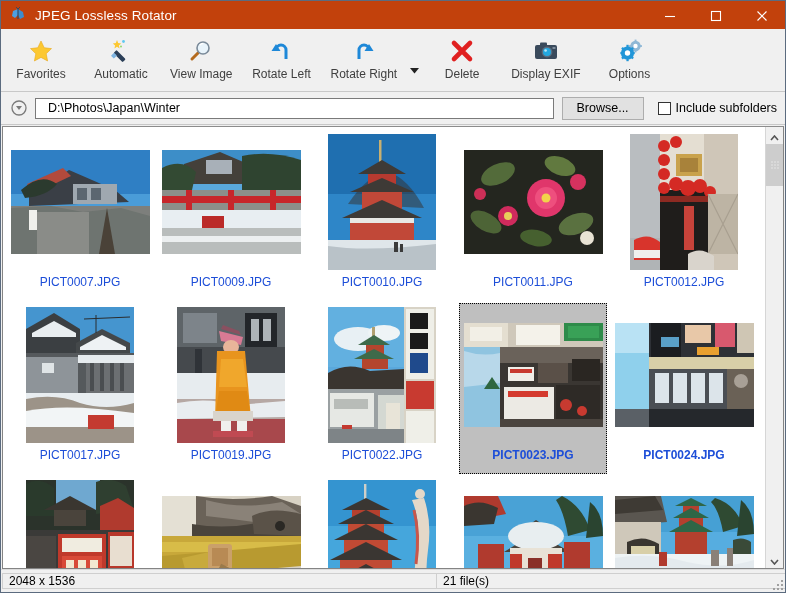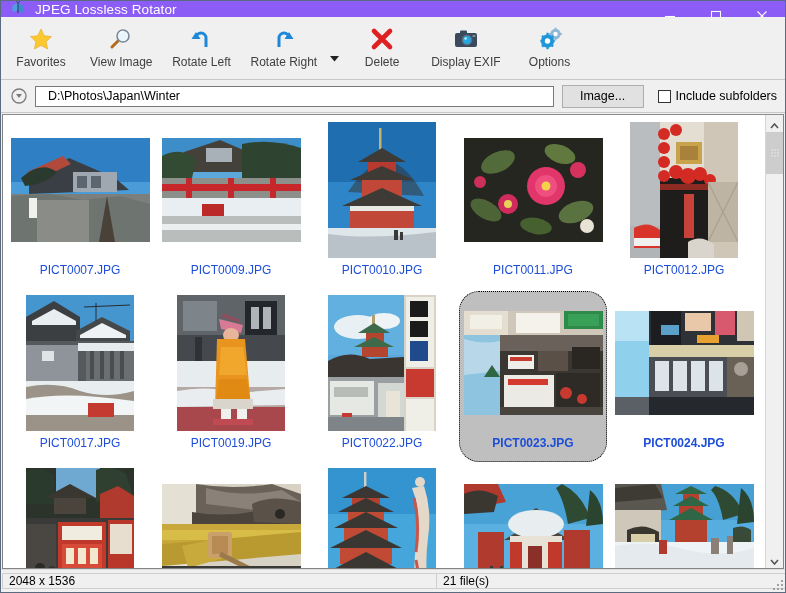--- a/index.html
+++ b/index.html
@@ -17,22 +17,22 @@
     box-sizing: border-box;
     background: #f0f0f0;
     border: 1px solid #5b6b7f;
     overflow: hidden;
     display: flex;
     flex-direction: column;
   }
 
   
   .titlebar {
-    height: 16px;
-    background: #8b5cf6;
+    height: 28px;
+    background: #c2410c;
     display: flex;
     align-items: center;
     flex: 0 0 auto;
     position: relative;
   }
   .titlebar .app-icon {
     width: 18px;
     height: 18px;
     margin-left: 8px;
     margin-right: 8px;
@@ -204,21 +204,20 @@
     align-items: center;
     justify-content: flex-start;
     box-sizing: border-box;
     cursor: default;
     position: relative;
   }
   .thumb-cell.selected {
     background: #bfbfbf;
     outline: 1px dotted #000;
     outline-offset: -1px;
-    border-radius: 20px;
   }
   .thumb-img-wrap {
     height: 135px;
     display: flex;
     align-items: center;
     justify-content: center;
     margin-top: 4px;
   }
   .thumb-img {
     display: block;
@@ -355,20 +354,32 @@
 
     <div class="tb-item">
       <div class="tb-icon">
         <svg width="26" height="26" viewBox="0 0 26 26">
           <polygon points="13,3 16.2,9.7 23.5,10.6 18.2,15.7 19.6,23 13,19.4 6.4,23 7.8,15.7 2.5,10.6 9.8,9.7" fill="#fcc832" stroke="#e8a81c" stroke-width="0.6"></polygon>
         </svg>
       </div>
       <div class="tb-label">Favorites</div>
     </div>
 
+    <div class="tb-item">
+      <div class="tb-icon">
+        <svg width="26" height="26" viewBox="0 0 26 26">
+          <polygon points="9,2 10.2,5 13.2,5.4 10.9,7.4 11.6,10.4 9,8.8 6.4,10.4 7.1,7.4 4.8,5.4 7.8,5" fill="#fcc832"></polygon>
+          <circle cx="15.5" cy="3.5" r="1.4" fill="#5ec8f0"></circle>
+          <circle cx="13" cy="8.5" r="1" fill="#8fd96e"></circle>
+          <rect x="8.5" y="12" width="13" height="4.4" rx="1" transform="rotate(45 8.5 12)" fill="#2b3f58"></rect>
+          <rect x="6" y="14.6" width="4.2" height="4.4" rx="0.8" transform="rotate(45 6 14.6)" fill="#7fb4e0"></rect>
+        </svg>
+      </div>
+      <div class="tb-label">Automatic</div>
+    </div>
 
     <div class="tb-item">
       <div class="tb-icon">
         <svg width="26" height="26" viewBox="0 0 26 26">
           <line x1="4" y1="21" x2="10" y2="15" stroke="#b46a1e" stroke-width="3" stroke-linecap="round"></line>
           <circle cx="15" cy="10" r="6" fill="#e9f4fb" stroke="#7a8a99" stroke-width="1.6"></circle>
           <path d="M11.8 7 a5 5 0 0 1 3.4 -1.6" stroke="#ffffff" stroke-width="1.3" fill="none"></path>
         </svg>
       </div>
       <div class="tb-label">View Image</div>
@@ -457,21 +468,21 @@
   </div>
 
   <div class="pathbar">
     <div class="history-btn">
       <svg width="18" height="18" viewBox="0 0 18 18">
         <circle cx="9" cy="9" r="7" fill="none" stroke="#7a7a7a" stroke-width="1.3"></circle>
         <polygon points="6,7 12,7 9,11" fill="#7a7a7a"></polygon>
       </svg>
     </div>
     <input class="path-input" type="text" value="D:\Photos\Japan\Winter" style="">
-    <button class="browse-btn">Image...</button>
+    <button class="browse-btn">Browse...</button>
     <label class="subfolder-wrap">
       <span class="cb-box"></span>
       <span class="cb-label">Include subfolders</span>
     </label>
   </div>
 
   <div class="content">
     <div class="thumb-pane">
       <div class="thumb-grid">
 

